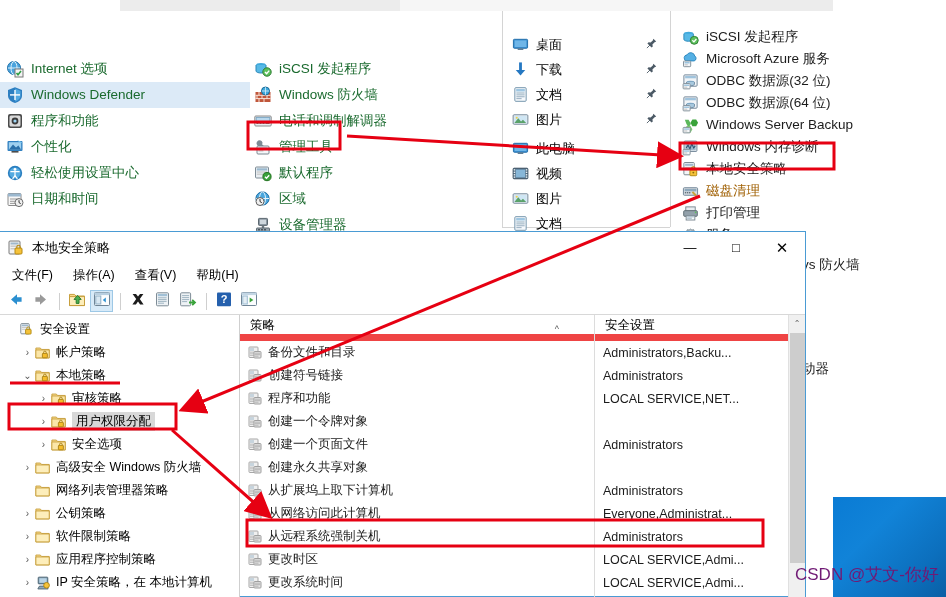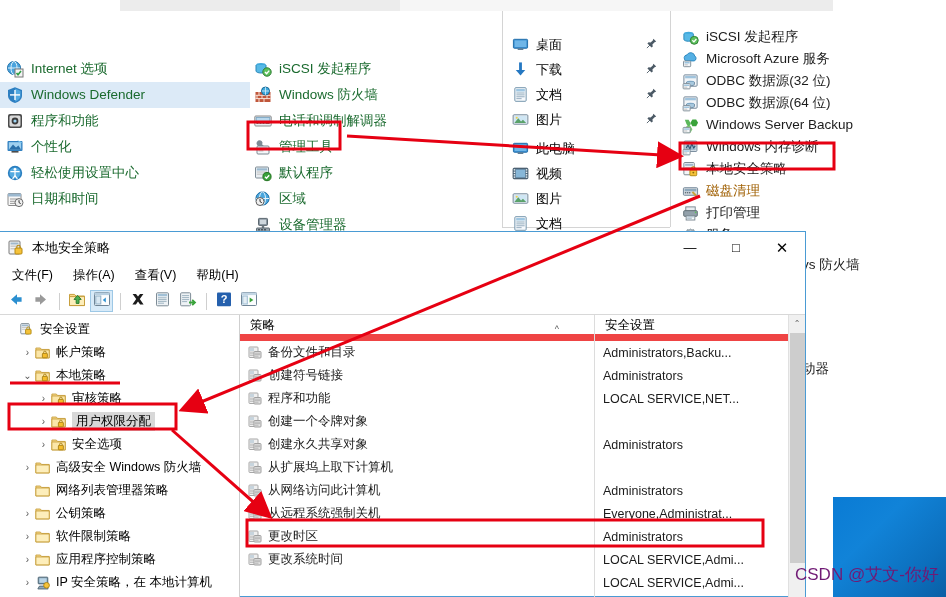--- a/index.html
+++ b/index.html
@@ -820,20 +820,34 @@
                       <rect x="2" y="2" width="4" height="3" fill="#c7d4dd"></rect>
                       <g stroke="#bcbcbc">
                         <path d="M2 6.2h6.5M2 7.8h6.5M2 9.4h5"></path>
                       </g>
                       <rect x="6" y="5.5" width="7" height="6.5" rx="0.8" fill="#e4e4e4" stroke="#9f9f9f"></rect>
                       <g stroke="#b4b4b4">
                         <path d="M7 7.2h5M7 8.7h5M7 10.2h3.5"></path>
                       </g>
                     </svg></span>
                   <span>创建一个令牌对象</span>
+                </div>
+                <div class="row">
+                  <span class="row-ico"><svg width="14" height="13" viewBox="0 0 14 13">
+                      <rect x="1" y="1" width="9" height="10.5" rx="0.8" fill="#f0f0f0" stroke="#a7a7a7"></rect>
+                      <rect x="2" y="2" width="4" height="3" fill="#c7d4dd"></rect>
+                      <g stroke="#bcbcbc">
+                        <path d="M2 6.2h6.5M2 7.8h6.5M2 9.4h5"></path>
+                      </g>
+                      <rect x="6" y="5.5" width="7" height="6.5" rx="0.8" fill="#e4e4e4" stroke="#9f9f9f"></rect>
+                      <g stroke="#b4b4b4">
+                        <path d="M7 7.2h5M7 8.7h5M7 10.2h3.5"></path>
+                      </g>
+                    </svg></span>
+                  <span>创建一个页面文件</span>
                 </div>
                 <div class="row">
                   <span class="row-ico"><svg width="14" height="13" viewBox="0 0 14 13">
                       <rect x="1" y="1" width="9" height="10.5" rx="0.8" fill="#f0f0f0" stroke="#a7a7a7"></rect>
                       <rect x="2" y="2" width="4" height="3" fill="#c7d4dd"></rect>
                       <g stroke="#bcbcbc">
                         <path d="M2 6.2h6.5M2 7.8h6.5M2 9.4h5"></path>
                       </g>
                       <rect x="6" y="5.5" width="7" height="6.5" rx="0.8" fill="#e4e4e4" stroke="#9f9f9f"></rect>
                       <g stroke="#b4b4b4">

